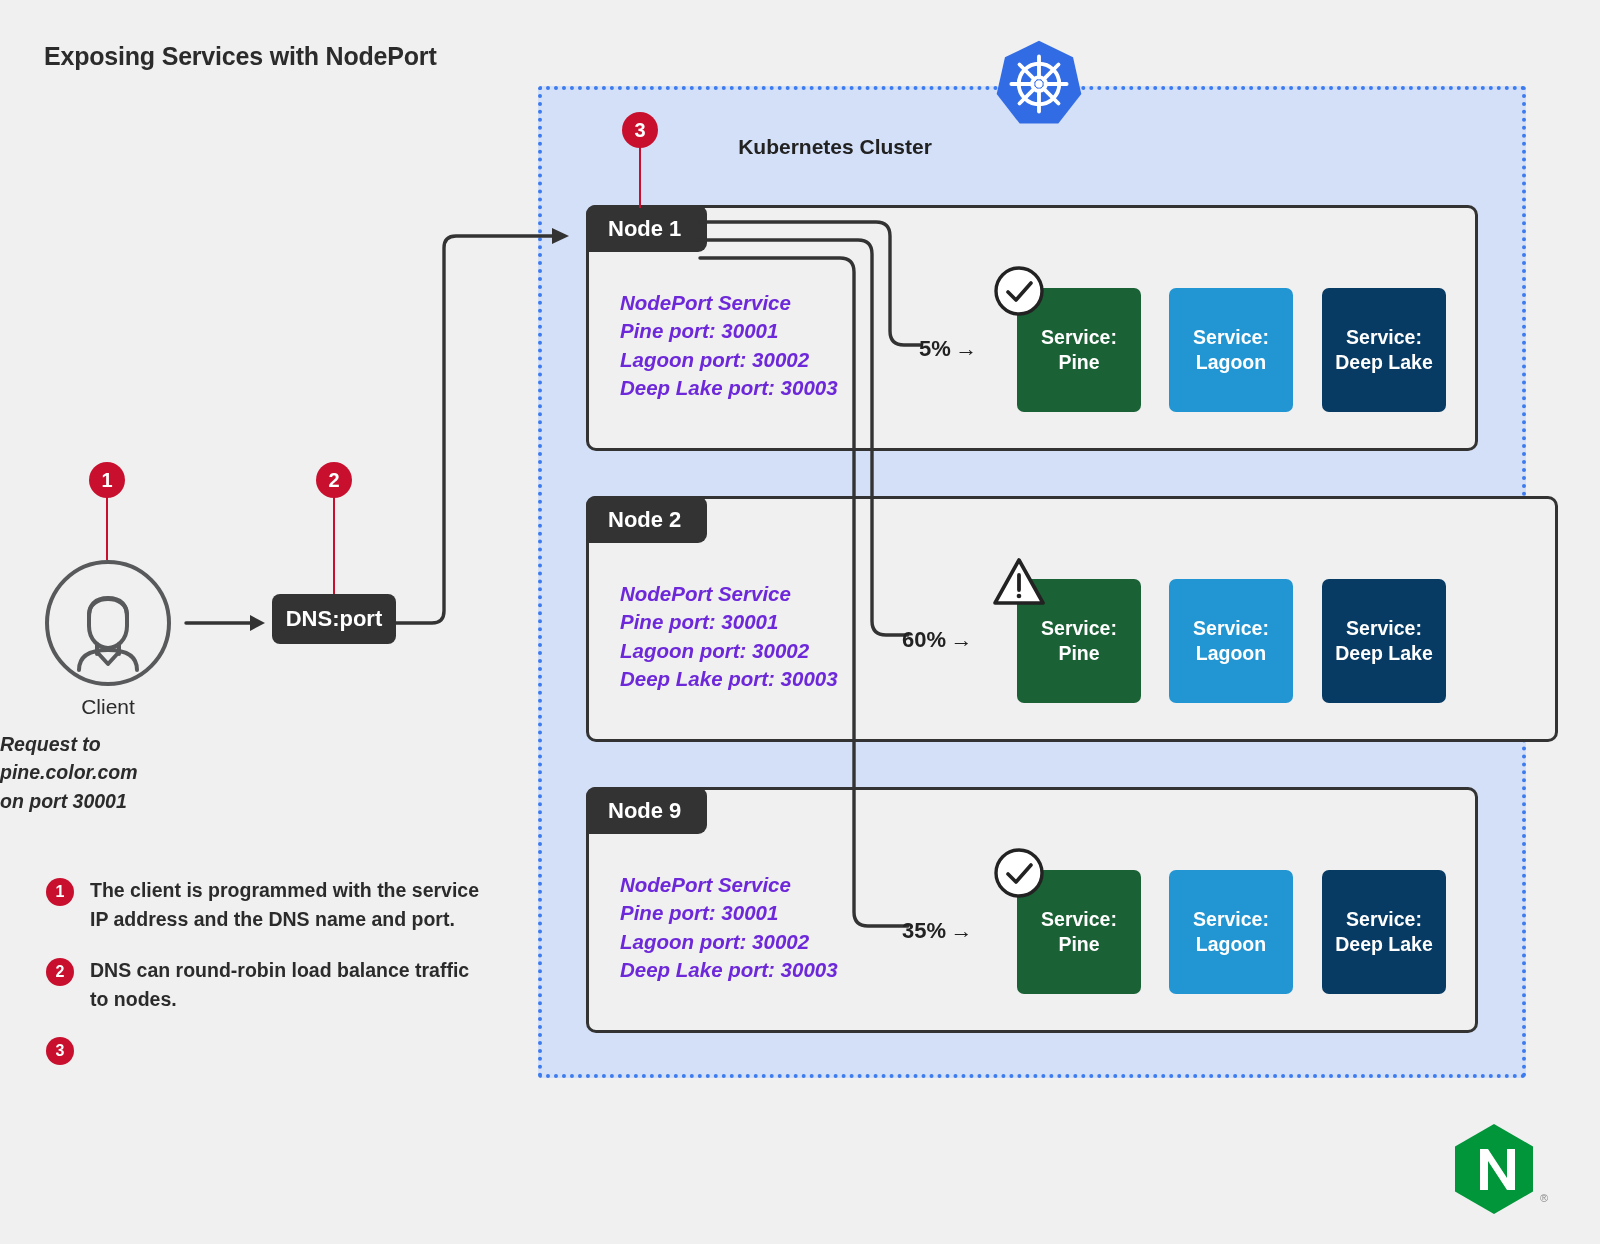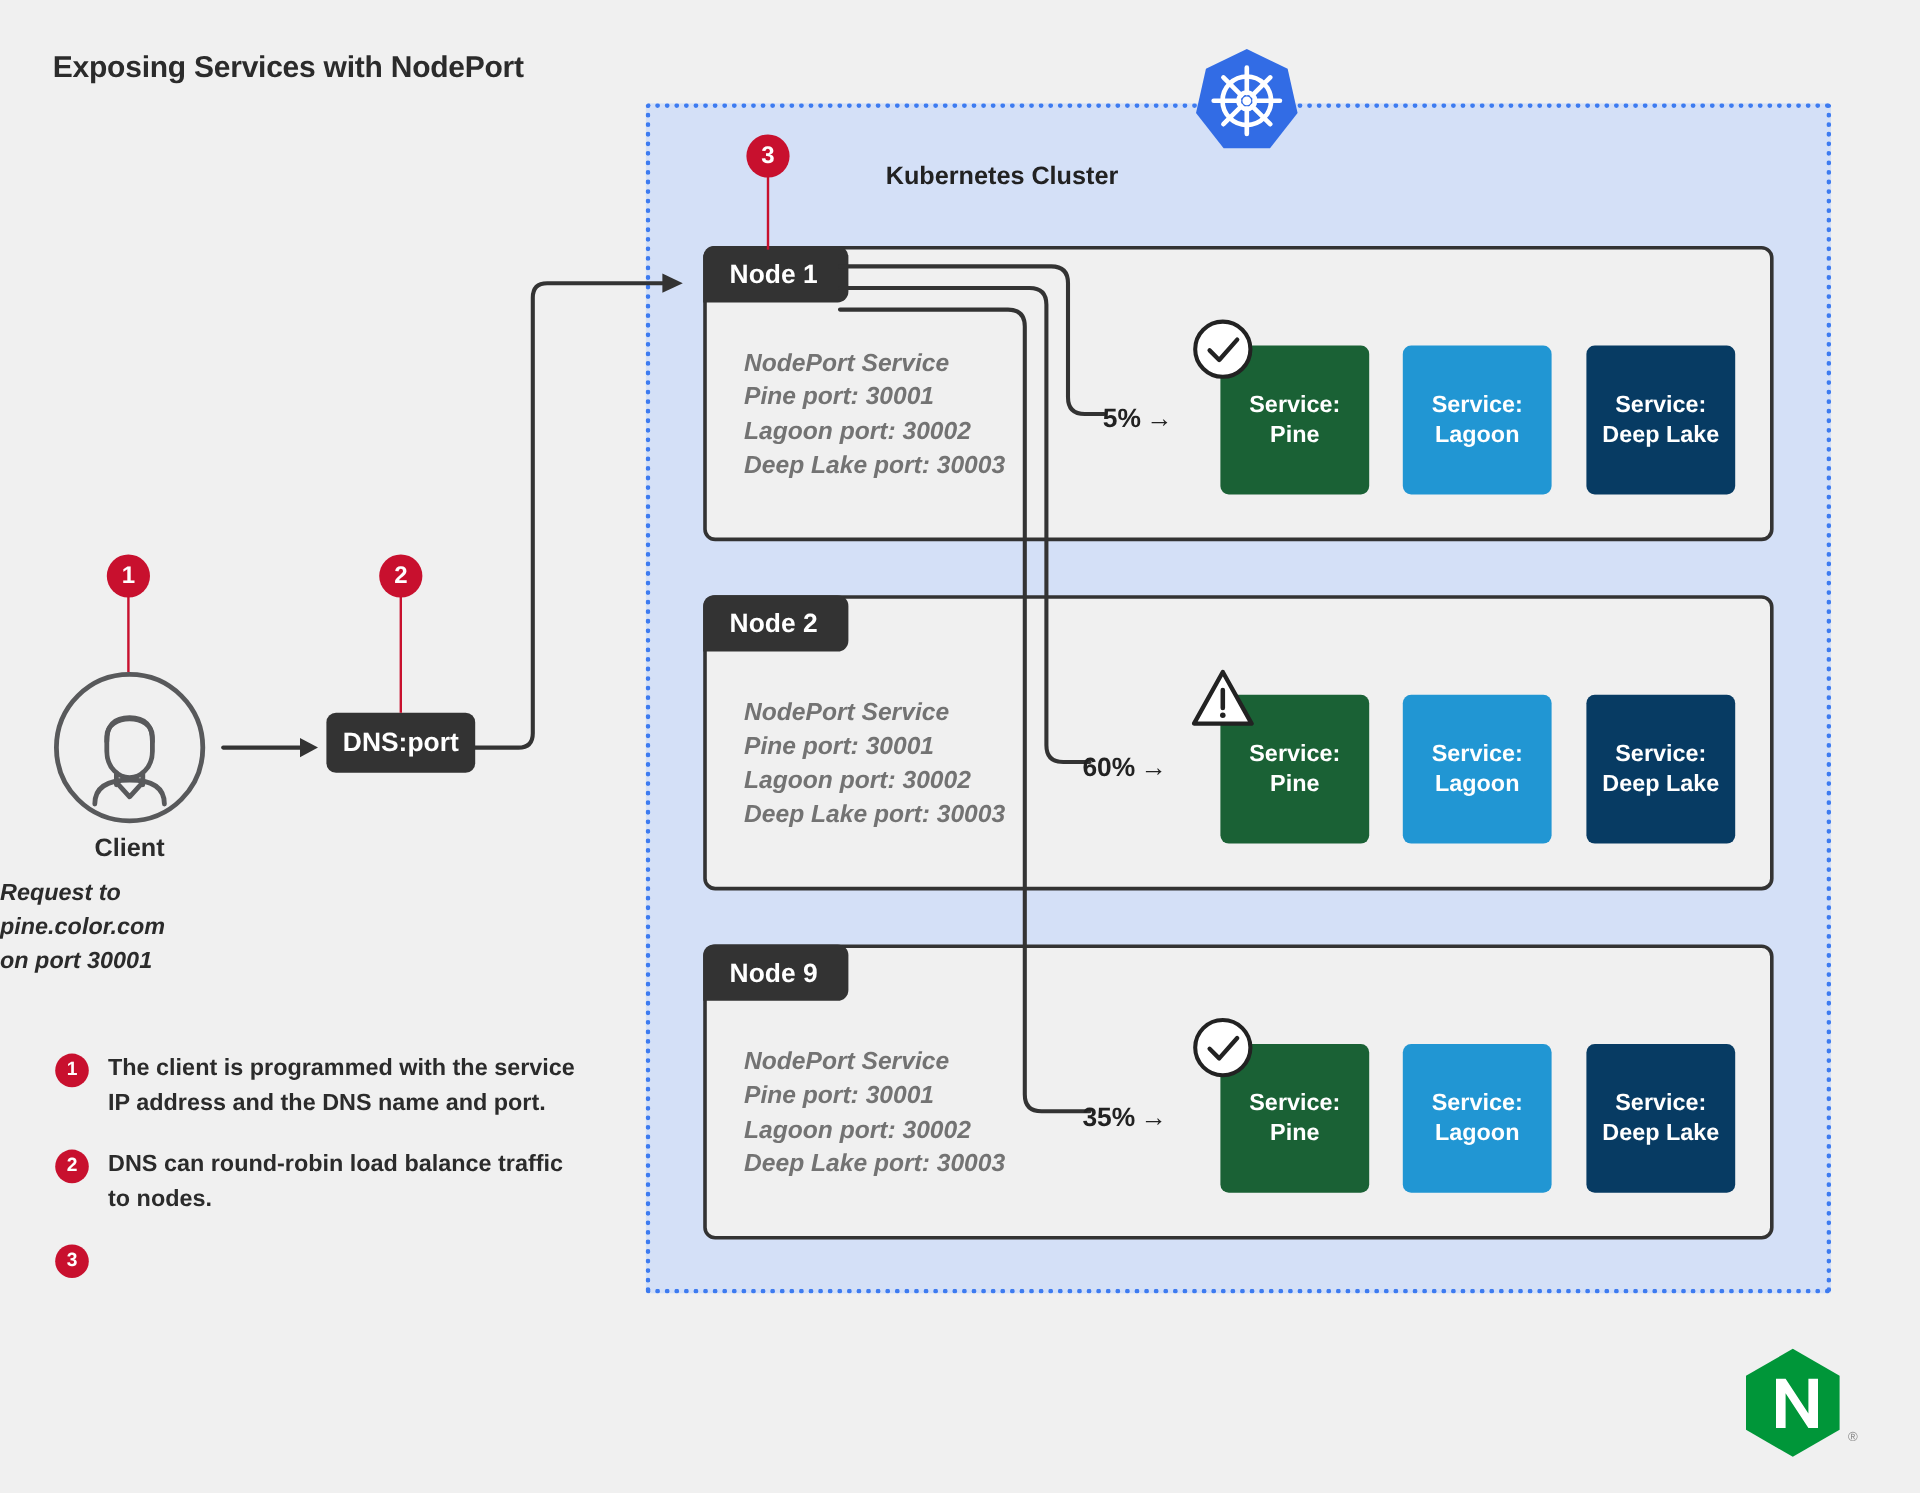--- a/index.html
+++ b/index.html
@@ -38,41 +38,41 @@
   #cluster-label-inner{ margin-left:70px; }
 
   
   .node-card{
     background:#f0f0f0;
     border:3px solid #333;
     border-radius:10px;
     box-sizing:border-box;
   }
   #node-1{left:586px;top:205px;width:892px;height:246px;}
-  #node-2{left:586px;top:496px;width:892px;height:246px;}
+  #node-2{left:586px;top:496px;width:972px;height:246px;}
   #node-3{left:586px;top:787px;width:892px;height:246px;}
 
   .node-tag{
     position:absolute;
     left:-3px;top:-3px;
     background:#333;
     color:#fff;
     font-size:22px;font-weight:bold;
     padding:12px 26px 12px 22px;
     border-radius:9px 9px 9px 0;
     line-height:1.05;
     z-index:4;
   }
   .node-info{
     position:absolute;
     left:31px;
     font-style:italic;
     font-weight:bold;
     font-size:20.5px;
-    color:#737373;
+    color:#6d28d9;
     line-height:1.38;
     white-space:pre-line;
     z-index:3;
   }
   #node-1 .node-info{top:81px;}
   #node-2 .node-info{top:81px;}
   #node-3 .node-info{top:81px;}
 
   
   .svc{
@@ -117,21 +117,21 @@
 
   
   #client-circle{
     left:45px;top:560px;width:126px;height:126px;
     border:4px solid #58595b;border-radius:50%;
     background:#f0f0f0;
     box-sizing:border-box;
   }
   #client-label{
     left:0px;top:695px;width:216px;text-align:center;
-    font-size:21px;font-weight:bold;color:#2b2b2b;
+    font-size:21px;font-weight:normal;color:#2b2b2b;
   }
   #client-sub{
     left:0px;top:730px;width:216px;text-align:left;
     font-size:19.5px;font-style:italic;font-weight:bold;color:#2b2b2b;
     line-height:1.45;white-space:pre-line;
   }
 
   
   #dns-box{
     left:272px;top:594px;width:124px;height:50px;

